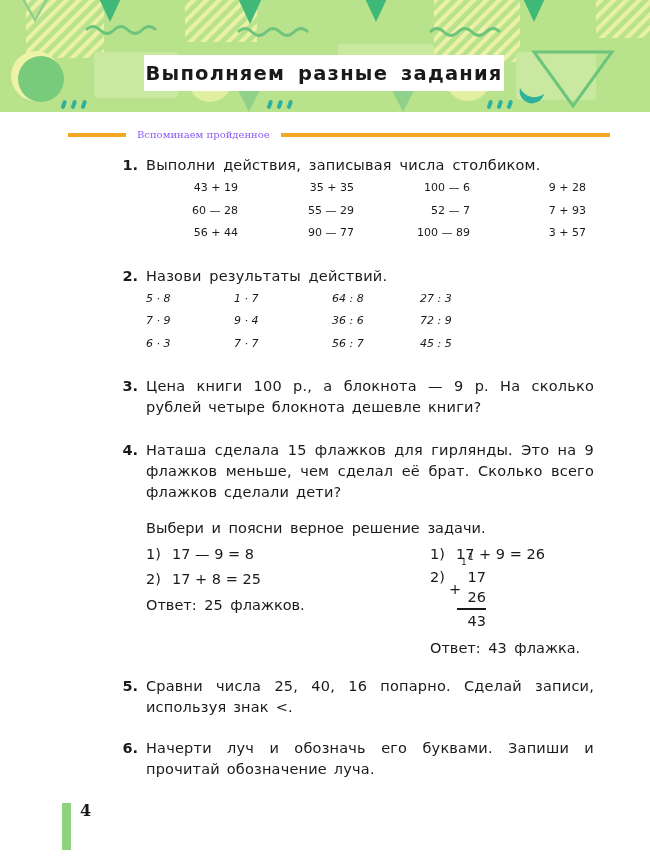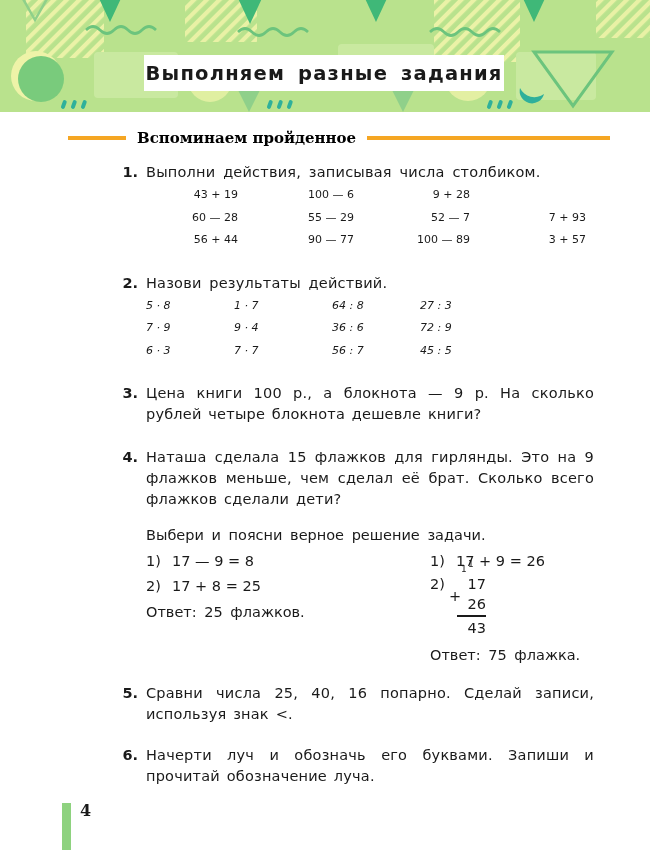--- a/index.html
+++ b/index.html
@@ -41,23 +41,23 @@
   
   .subtitle-wrap{
     margin-top:17px;
     display:flex;align-items:center;
     padding:0 40px 0 68px;
   }
   .rule{height:4px;background:#f5a623;flex:0 0 auto;}
   .rule-left{width:58px;margin-right:11px;}
   .rule-right{flex:1 1 auto;margin-left:11px;}
   .subtitle-text{
-    color:#000000;
-    font-weight:bold;
-    font-size:15px;
+    color:#8b5cf6;
+    font-weight:normal;
+    font-size:10px;
     white-space:nowrap;
     font-family:"DejaVu Serif","Liberation Serif",serif;
   }
 
   
   .content{padding:0 34px 0 0;}
   .ex{display:flex;margin-top:15px;}
   .ex-num{
     width:28px;flex:0 0 28px;
     text-align:right;
@@ -212,20 +212,21 @@
 </div>
 
 <div class="content">
 
   <div class="ex">
     <div class="ex-num">1.</div>
     <div class="ex-body">
       <div class="ex-title">Выполни  действия,  записывая  числа  столбиком.</div>
       <div class="numrow g1">
         <span class="cell">43 + 19</span>
+        <span class="cell">35 + 35</span>
         <span class="cell">100 — 6</span>
         <span class="cell">9 + 28</span>
       </div>
       <div class="numrow g1">
         <span class="cell">60 — 28</span>
         <span class="cell">55 — 29</span>
         <span class="cell">52 — 7</span>
         <span class="cell">7 + 93</span>
       </div>
       <div class="numrow g1">
@@ -297,21 +298,21 @@
             <span class="lbl">2)</span><span class="coladd">
               <span class="topcarry">1</span>
               <span class="plus">+</span>
               <div class="cnum">17</div>
               <div class="cnum">26</div>
               <div class="bar"></div>
               <div class="cnum">43</div>
             </span>
           </div>
 
-          <div class="ans-right">Ответ:  75  флажка.</div>
+          <div class="ans-right">Ответ:  43  флажка.</div>
         </div>
 
       </div>
     </div>
   </div>
 
   <div class="ex" style="margin-top:20px;">
     <div class="ex-num">5.</div>
     <div class="ex-body">
       <div class="ex-title just">Сравни  числа  25,  40,  16  попарно.  Сделай записи,  используя  знак  &lt;.</div>

